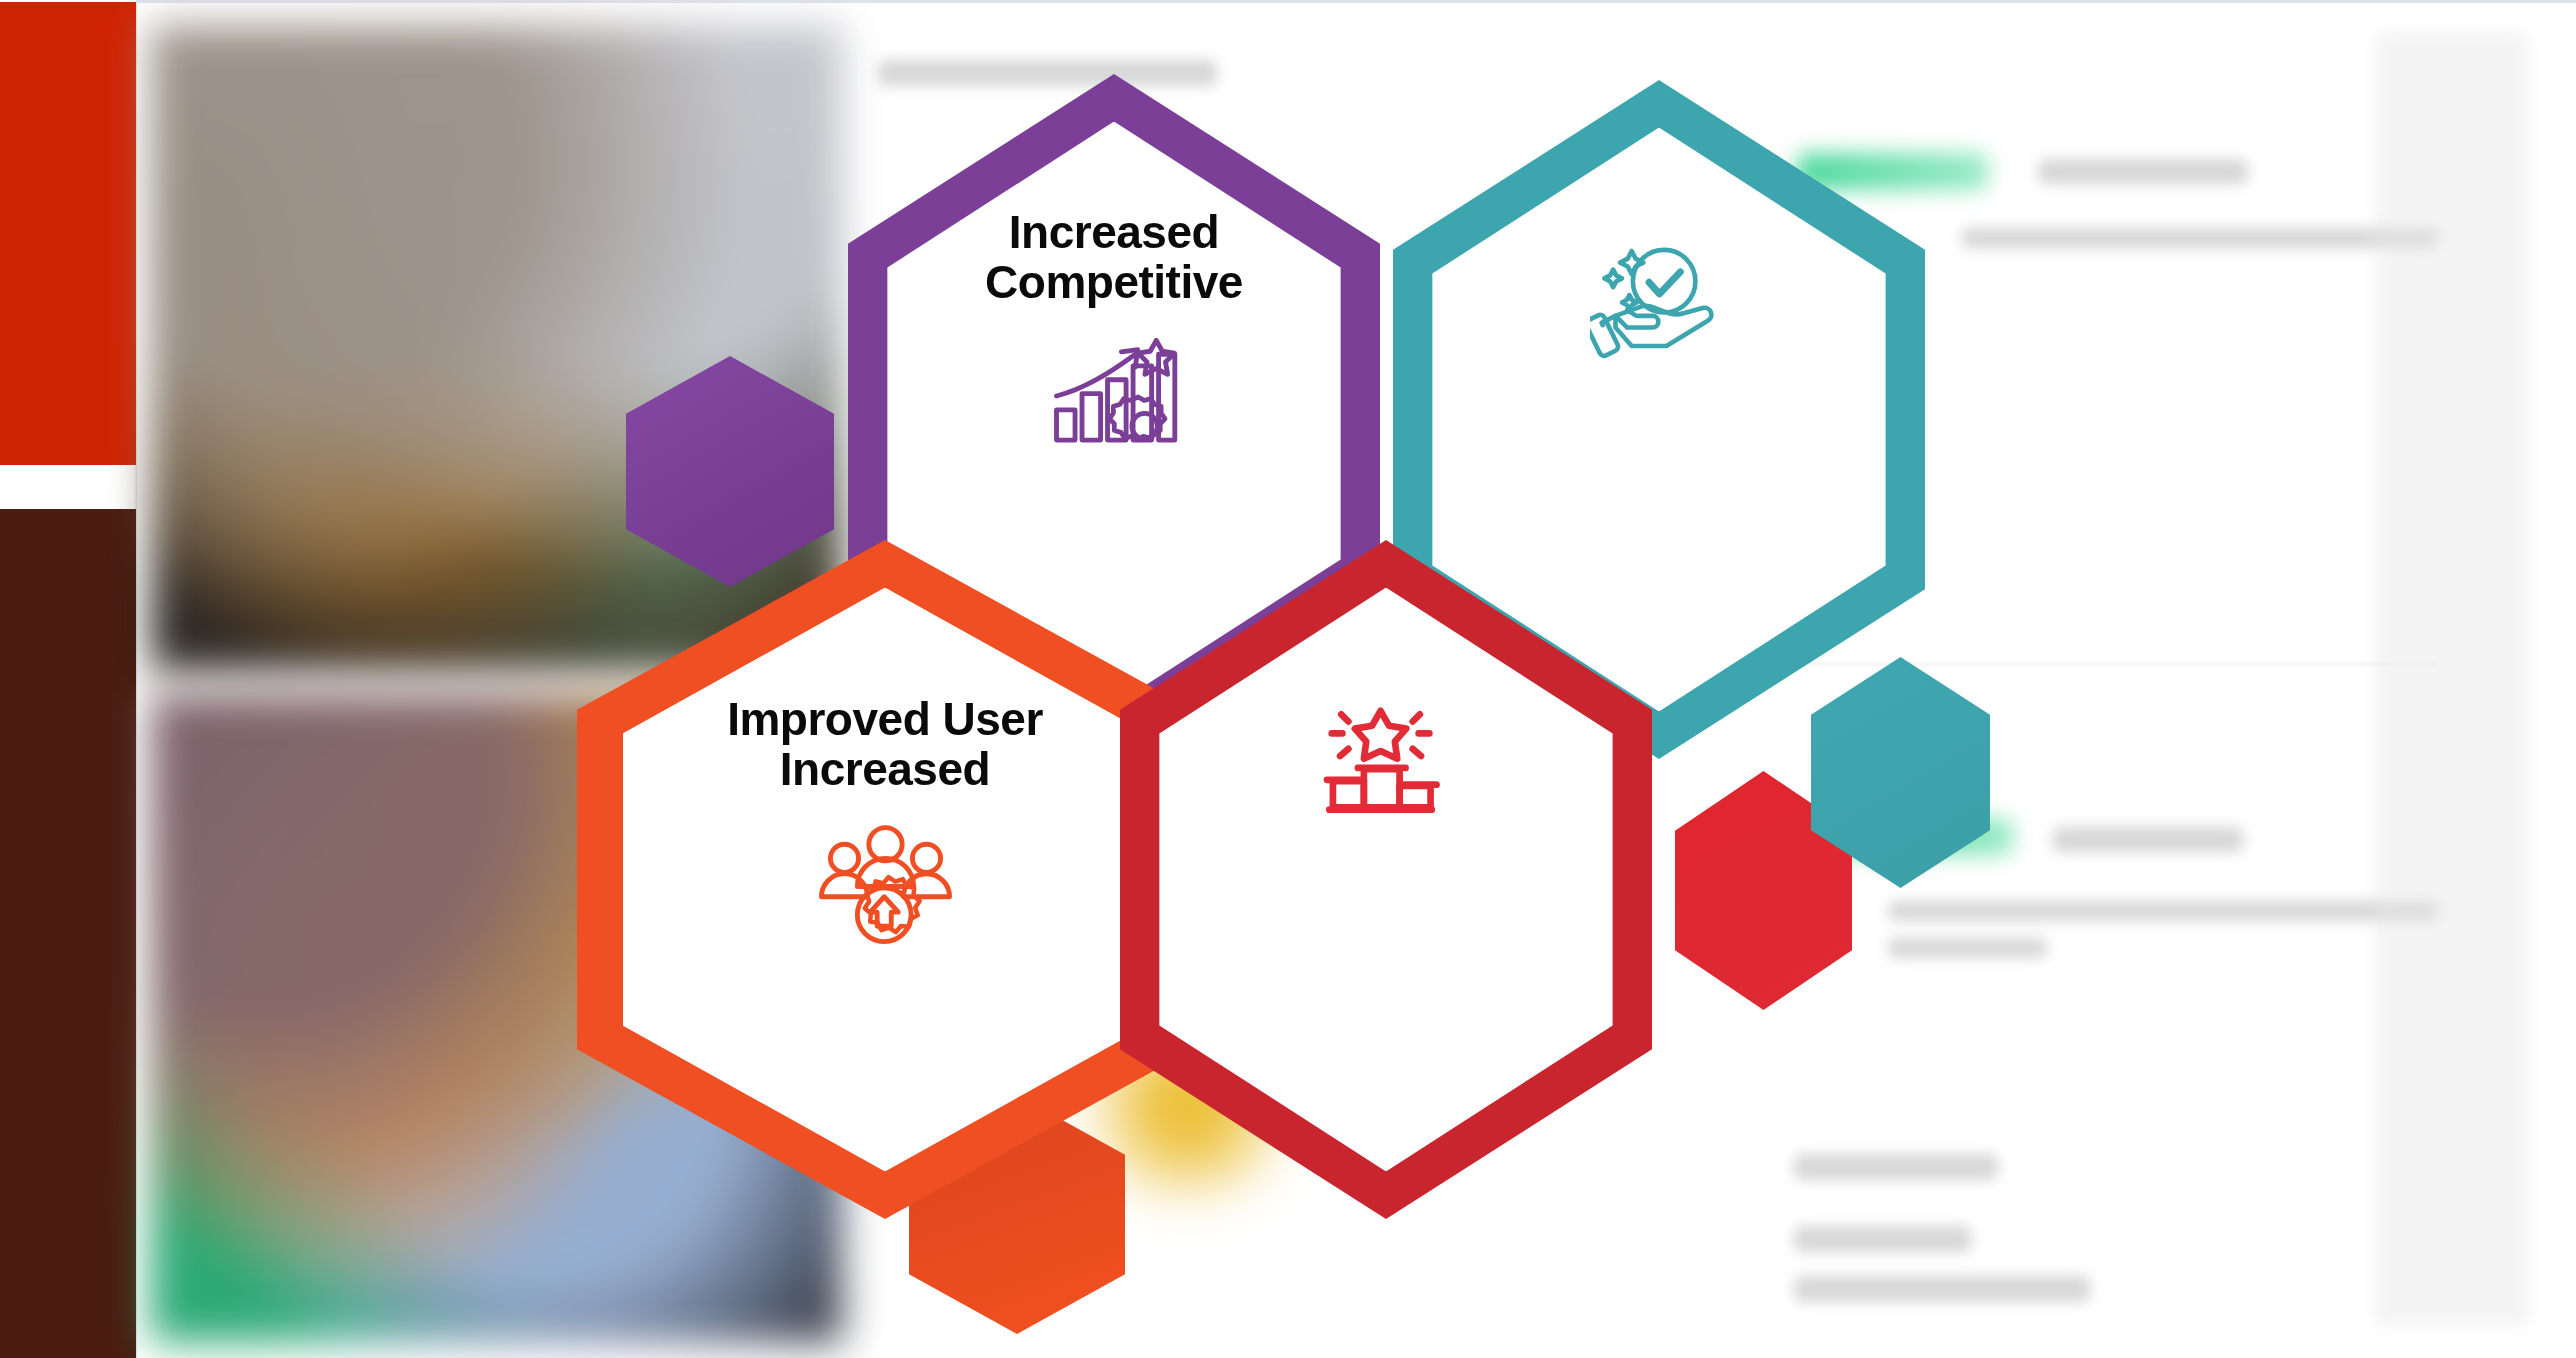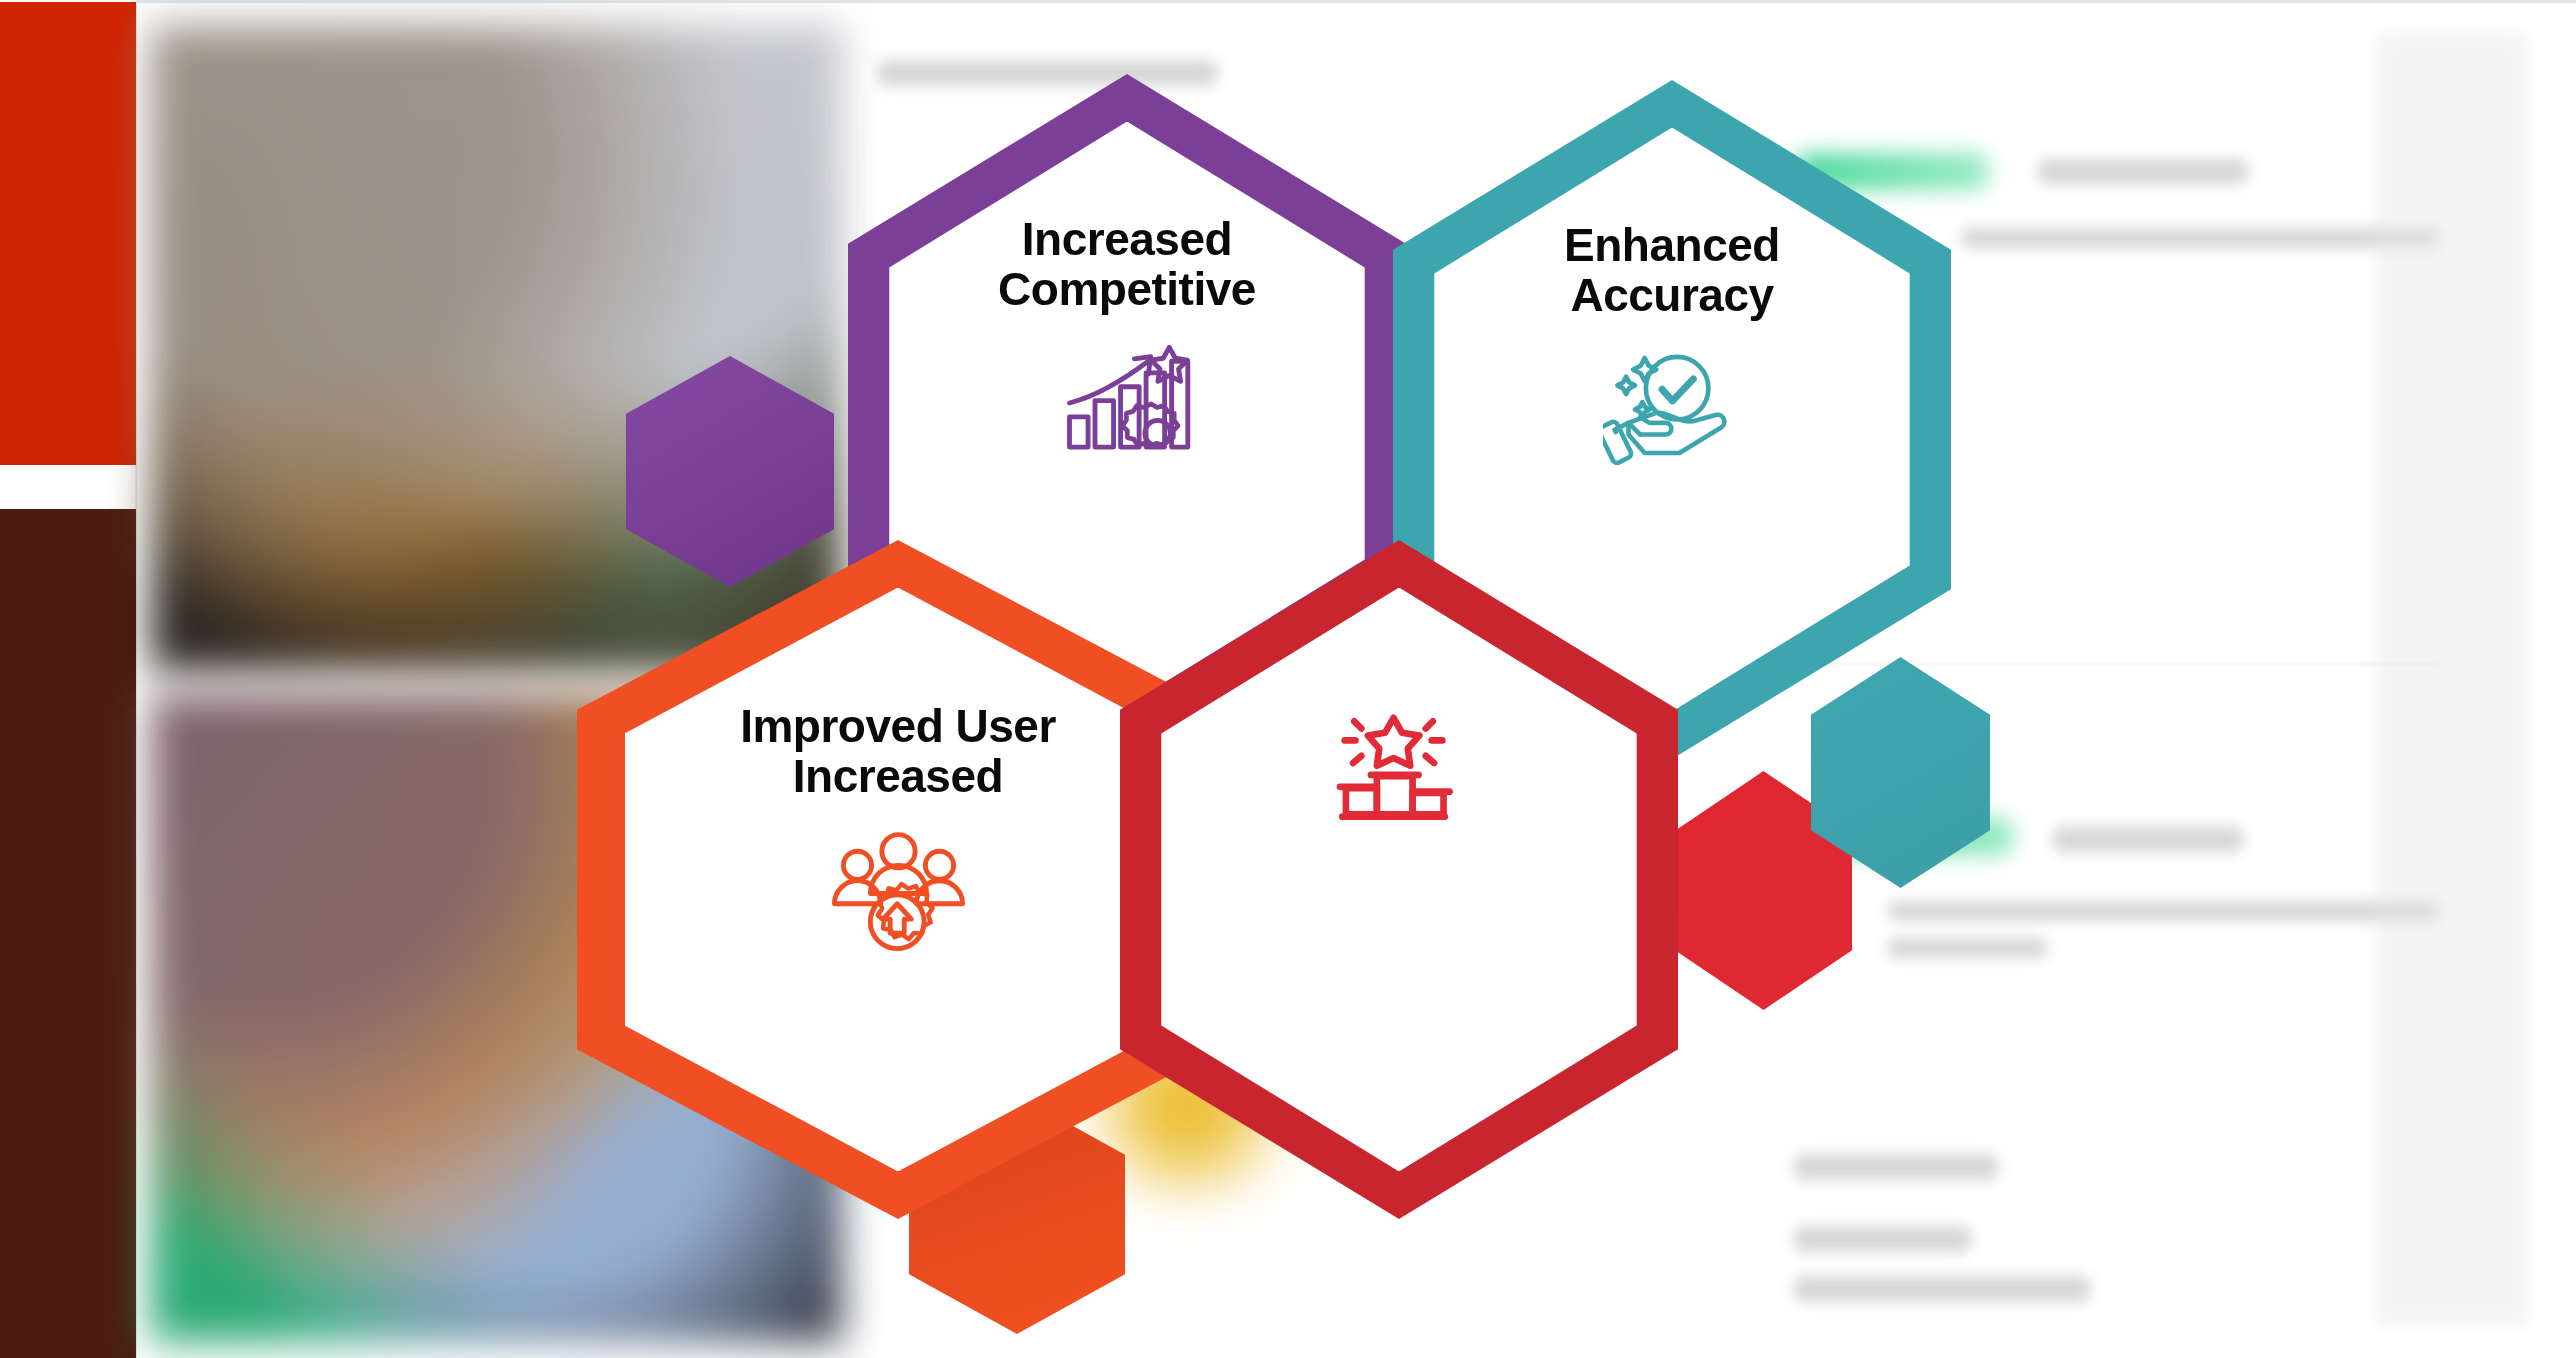--- a/index.html
+++ b/index.html
@@ -53,21 +53,21 @@
       linear-gradient(165deg,#6e5560 0%,#8796b4 46%,#4a5470 74%,#20242e 100%);
   }
 
   
   .sk{position:absolute;background:#c9c9c9;border-radius:7.7px;filter:blur(7px);opacity:.75;}
   .sk-soft{position:absolute;background:#e8e8e8;border-radius:9.3px;filter:blur(7.7px);opacity:.9;}
   .sk-green{position:absolute;border-radius:9.3px;filter:blur(10.8px);opacity:.9;
             background:linear-gradient(90deg,#36d48f,#8ee9bf);}
   .sk-divider{position:absolute;height:1.5px;background:#ececec;filter:blur(1.5px);}
 
-  .node{position:absolute;padding-left:26px;}
+  .node{position:absolute;}
   .node .outer{
     position:absolute;inset:0;
     clip-path:polygon(50% 0%,100% 25%,100% 75%,50% 100%,0% 75%,0% 25%);
   }
   .node .inner{
     position:absolute;
     left:7.4%;top:7.0%;width:85.2%;height:86%;
     background:#ffffff;
     clip-path:polygon(50% 0%,100% 25%,100% 75%,50% 100%,0% 75%,0% 25%);
     filter:drop-shadow(7.7px 9.3px 7.7px rgba(0,0,0,.26));
@@ -164,24 +164,20 @@
           <circle cx="82" cy="76" r="11"></circle>
         </svg>
       </div>
     </div>
   </div>
 
   <div class="node" style="left:1393px;top:80px;width:532px;height:679px;">
     <div class="outer" style="background:#3DA5AE;"></div>
     <div class="inner"></div>
     <div class="content">
-      <div class="title">
-        <span>Enhanced</span><br>
-        <span>Accuracy</span>
-      </div>
       <div class="icon">
         <svg width="139" height="116" viewBox="0 0 120 100" fill="none" stroke="#3DA5AE" stroke-width="4" stroke-linecap="round" stroke-linejoin="round">
           <circle cx="64" cy="32" r="27"></circle>
           <path d="M51 33 l9 10 18 -19" stroke-width="6"></path>
           <path d="M36 6 l3.4 6.6 6.6 3.4 -6.6 3.4 -3.4 6.6 -3.4 -6.6 -6.6 -3.4 6.6 -3.4z"></path>
           <path d="M20 22 l2.6 5 5 2.6 -5 2.6 -2.6 5 -2.6 -5 -5 -2.6 5 -2.6z"></path>
           <path d="M34 44 l2.2 4.2 4.2 2.2 -4.2 2.2 -2.2 4.2 -2.2 -4.2 -4.2 -2.2 4.2 -2.2z"></path>
           <path d="M10 68 l12 -6 10 10"></path>
           <path d="M32 72 h22 a5 5 0 0 0 0 -10 h-14 l-8 -5"></path>
           <path d="M22 62 l22 -8 c10 -4 22 10 36 6 l18 -5 a6 6 0 0 1 4 11 L66 88 H36 L22 72 z"></path>

